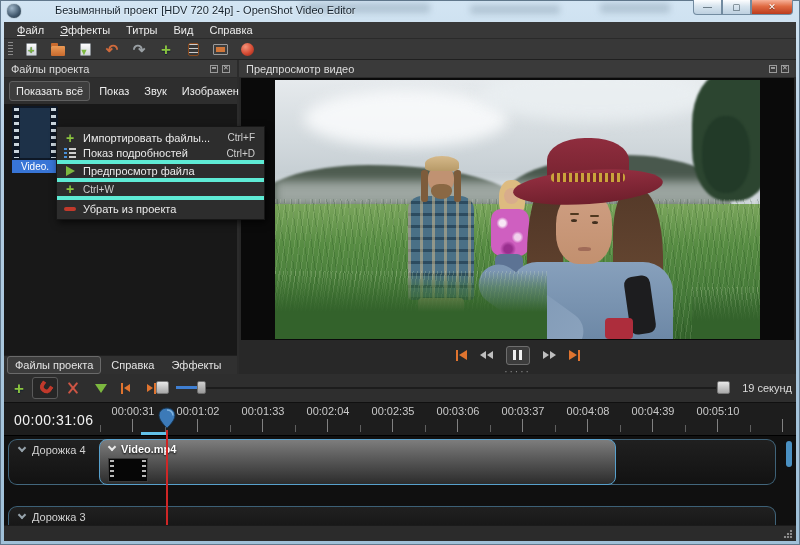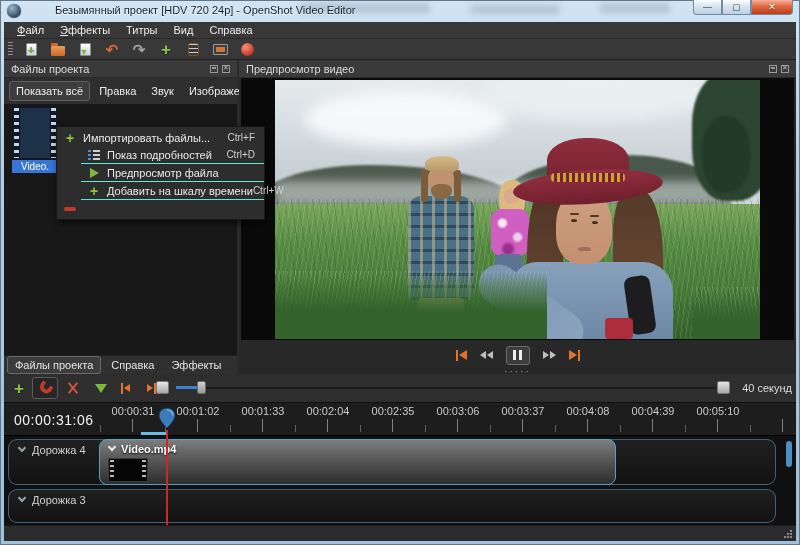--- a/index.html
+++ b/index.html
@@ -85,21 +85,21 @@
   .tri-r.sm { border-top-width:4px; border-bottom-width:4px; border-left-width:6px; }
   .tri-org { border-right-color:#e0742f !important; border-left-color:#e0742f !important; }
   .vbar { width:2px; height:11px; background:#e0742f; }
   .pause-btn { width:24px; height:19px; background:#3c3c3c; border:1px solid #6e6e6e; border-radius:3px; display:flex; align-items:center; justify-content:center; gap:3px; }
   .pbar { width:3px; height:10px; background:#f0f0f0; }
   .split-dots { position:absolute; left:50%; transform:translateX(-50%); top:306px; color:#909090; font-size:10px; letter-spacing:2px; }
 
   
   .ctx { position:absolute; left:52px; top:104px; width:209px; background:#2d2d2d; border:1px solid #171717; box-shadow:2px 3px 7px rgba(0,0,0,.65); z-index:60; padding:2px 0; }
   .ctx-row { position:relative; height:17px; display:flex; align-items:center; padding:0 9px 0 6px; }
-  .ctx-row.sep { border-bottom:1px solid #5eead4; height:18px;margin-left:24px; }
+  .ctx-row.sep { border-bottom:4px solid #5eead4; height:18px; }
   .ctx-ic { width:14px; height:13px; margin-right:6px; flex:none; display:flex; align-items:center; justify-content:center; position:relative; }
   .ctx-label { flex:1; white-space:nowrap; color:#eaeaea; font-size:11px; }
   .ctx-sc { color:#cfcfcf; font-size:10px; }
   .ic-plus { color:#8bc53f; font-size:14px; font-weight:bold; line-height:1; }
   .ic-details { width:12px; height:10px;
       background:repeating-linear-gradient(180deg,#4a90d9 0 2px,transparent 2px 4px) left top/3px 10px no-repeat,
                  repeating-linear-gradient(180deg,#cfcfcf 0 2px,transparent 2px 4px) right top/7px 10px no-repeat; }
   .ic-play { width:0; height:0; border-top:5px solid transparent; border-bottom:5px solid transparent; border-left:9px solid #7cb83f; }
   .ic-x { position:relative; width:13px; height:13px; }
   .ic-x i { position:absolute; left:6px; top:0; width:2px; height:13px; background:#d8d8d8; border-radius:1px; }
@@ -129,21 +129,21 @@
   .rlabel { position:absolute; top:2px; width:48px; text-align:center; font-size:11px; color:#c9c9c9; }
   .ticks-major { position:absolute; left:128px; right:2px; top:16px; height:13px; background:repeating-linear-gradient(90deg,#818181 0 1px,transparent 1px 65px); }
   .ticks-minor { position:absolute; left:96px; right:2px; top:22px; height:7px; background:repeating-linear-gradient(90deg,#5e5e5e 0 1px,transparent 1px 65px); }
   .ruler-progress { position:absolute; left:137px; top:29px; width:26px; height:3px; background:#63c1e8; }
   .playhead-marker { position:absolute; left:154px; top:4px; z-index:40; }
   .playhead-line { position:absolute; left:162px; top:56px; width:2px; height:95px; background:#cf2626; z-index:35; }
 
   .tracks { position:absolute; left:0; top:62px; right:0; height:89px; background:#101010; overflow:hidden; }
   .track { position:absolute; left:4px; width:768px; border:1px solid rgba(95,160,200,.55); border-radius:9px; background:linear-gradient(180deg,#202020,#121212); }
   .track.t4 { top:3px; height:46px; }
-  .track.t3 { top:53px; height:34px; }
+  .track.t3 { top:70px; height:34px; }
   .track-label { display:flex; gap:7px; padding:4px 0 0 10px; color:#d2d2d2; }
   .chev { width:6px; height:6px; border-left:2px solid #96a2aa; border-bottom:2px solid #96a2aa; transform:rotate(-45deg); margin-top:1px; flex:none; }
   .clip { position:absolute; left:95px; top:3px; width:517px; height:46px; border:1px solid #57a0cc; border-radius:8px;
           background:linear-gradient(180deg,#7d7d7d 0%,#5d5d5d 38%,#2c2c2c 100%); z-index:5; }
   .clip-title { display:flex; gap:6px; padding:3px 0 0 9px; color:#fff; font-weight:bold; text-shadow:0 1px 2px #000; }
   .clip-title .chev { border-color:#e8e8e8; }
   .clip-thumb { position:absolute; left:8px; top:18px; width:40px; height:24px; background:#060606; border:1px solid #3a3a3a; }
   .clip-thumb .sprk { background:repeating-linear-gradient(180deg,#b9b9b9 0 2px,transparent 2px 5px); width:4px; top:1px; bottom:1px; }
   .clip-thumb .sprk.l { left:1px; } .clip-thumb .sprk.r { right:1px; }
   .vscroll-thumb { position:absolute; right:4px; top:5px; width:6px; height:26px; background:#4a90c2; border-radius:3px; z-index:20; }
@@ -281,21 +281,21 @@
       <div class="left-panel">
         <div class="panel-header">
           <span>Файлы проекта</span>
           <div class="hdr-icons">
             <div class="sq-ic fl"></div>
             <div class="sq-ic x"></div>
           </div>
         </div>
         <div class="filter-tabs">
           <span class="ftab active">Показать всё</span>
-          <span class="ftab">Правка</span>
+          <span class="ftab">Показ</span>
           <span class="ftab">Звук</span>
           <span class="ftab">Изображение</span>
           <span class="ovf">»</span>
         </div>
         <div class="files-area">
           <div class="file-thumb">
             <div class="sprk l"></div>
             <div class="mid"></div>
             <div class="sprk r"></div>
           </div>
@@ -402,27 +402,27 @@
         <div class="ctx-ic">
             <div class="ic-play"></div>
           </div>
         <span class="ctx-label">Предпросмотр файла</span>
         <span class="ctx-sc"></span>
       </div>
       <div class="ctx-row sep">
         <div class="ctx-ic">
             <span class="ic-plus">+</span>
           </div>
-        <span class="ctx-label">Добавить на шкалу времени</span>
         <span class="ctx-sc">Ctrl+W</span>
       </div>
       <div class="ctx-row">
         <div class="ctx-ic">
             <div class="ic-minus"></div>
           </div>
+        <span class="ctx-label">Убрать из проекта</span>
         <span class="ctx-sc"></span>
       </div>
     </div>
 
     <div class="timeline">
       <div class="tl-toolbar">
         <div class="tlb" style="left:4px;">
             <span class="glyph-plus">+</span>
           </div>
         <div class="magnet-btn">
@@ -447,21 +447,21 @@
           <div class="t-ic">
               <div class="tri-r sm tri-org"></div>
               <div class="vbar"></div>
             </div>
         </div>
         <div class="zoom-box" style="left:152px;"></div>
         <div class="slider-track"></div>
         <div class="slider-fill"></div>
         <div class="slider-handle"></div>
         <div class="zoom-box" style="right:66px;left:auto;"></div>
-        <div class="tl-zoom-label">40 секунд</div>
+        <div class="tl-zoom-label">19 секунд</div>
       </div>
 
       <div class="ruler">
         <div class="cur-time">00:00:31:06</div>
         <div class="ticks-major"></div>
         <div class="ticks-minor"></div>
         <span class="rlabel" style="left:105px;">00:00:31</span>
         <span class="rlabel" style="left:170px;">00:01:02</span>
         <span class="rlabel" style="left:235px;">00:01:33</span>
         <span class="rlabel" style="left:300px;">00:02:04</span>

